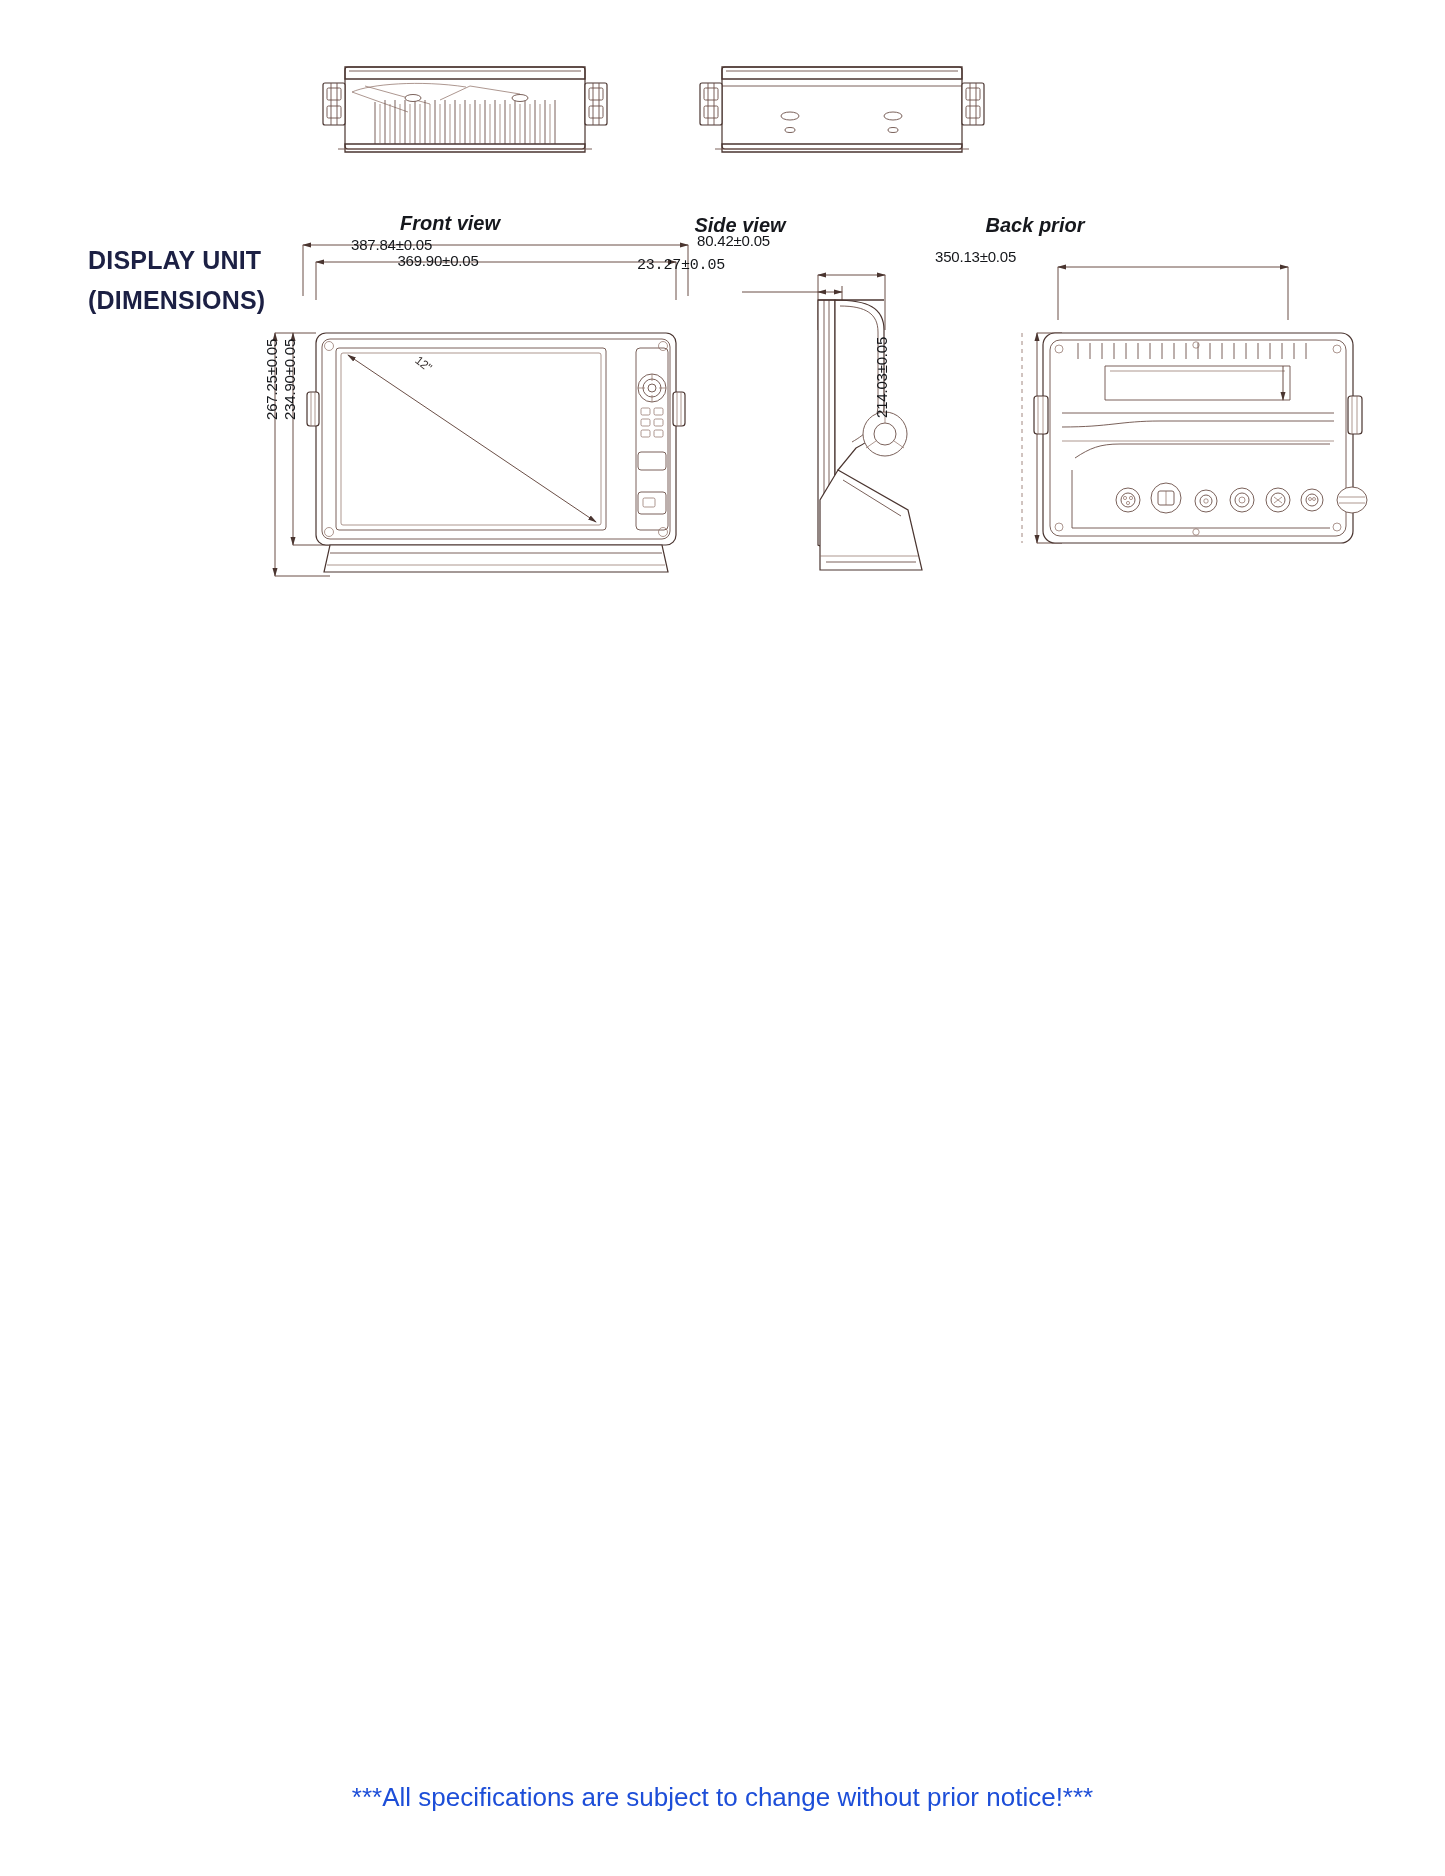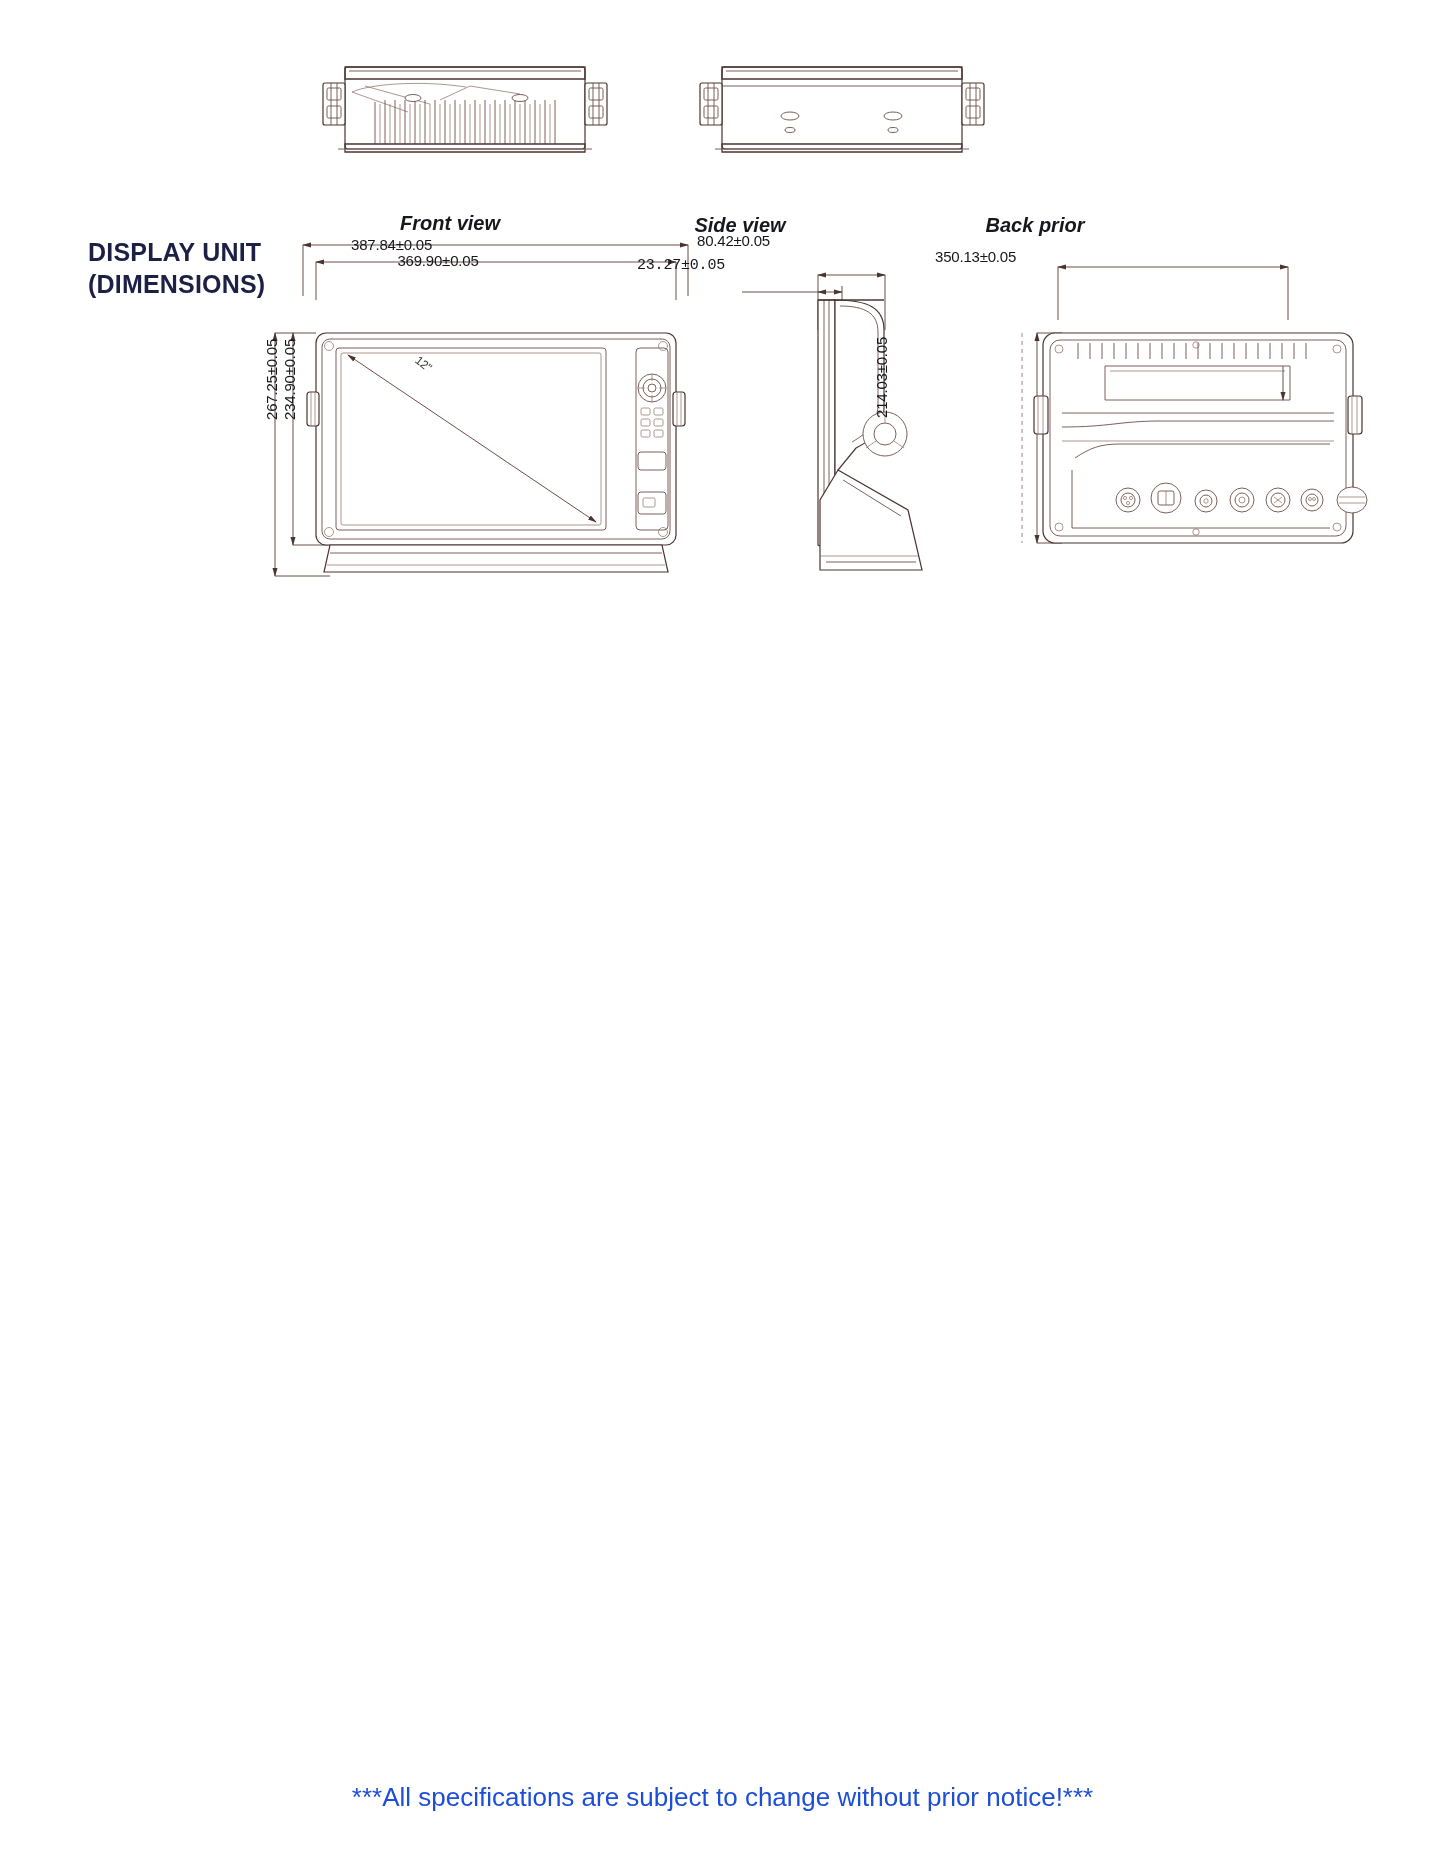--- a/index.html
+++ b/index.html
@@ -27,21 +27,21 @@
     position: absolute;
     left: 88px;
     top: 236px;
     font-size: 25px;
     font-weight: bold;
     color: #1c2044;
     line-height: 1.28;
     letter-spacing: 0.2px;
     white-space: nowrap;
   }
-  .unit-title div { white-space: nowrap; }
+  .unit-title div { white-space: nowrap; margin-top: 8px; }
 
   
   .view-caption {
     position: absolute;
     font-size: 20px;
     font-weight: bold;
     color: #16181d;
     white-space: nowrap;
     text-align: center;
     font-style: italic;

